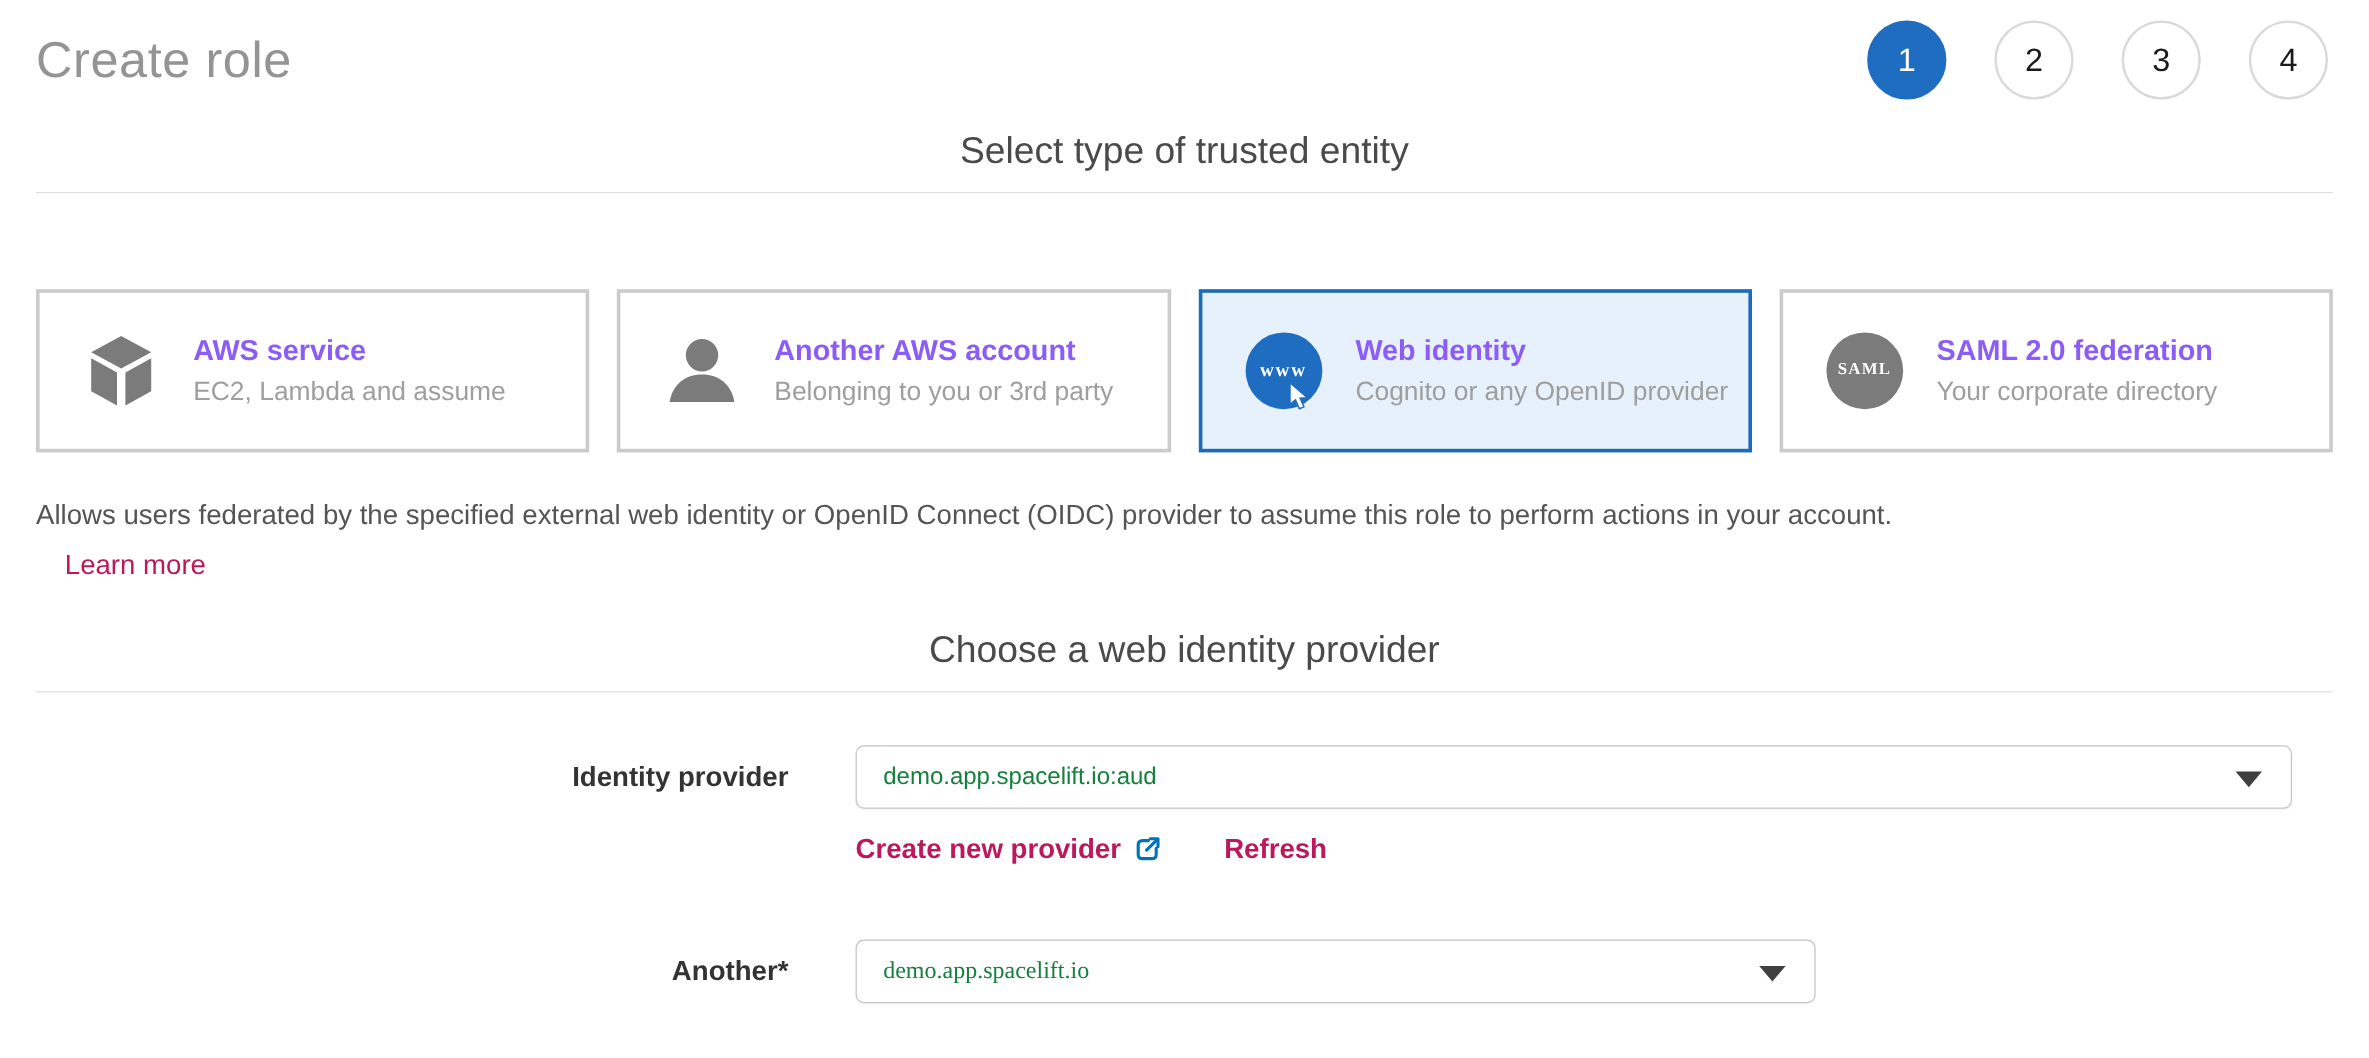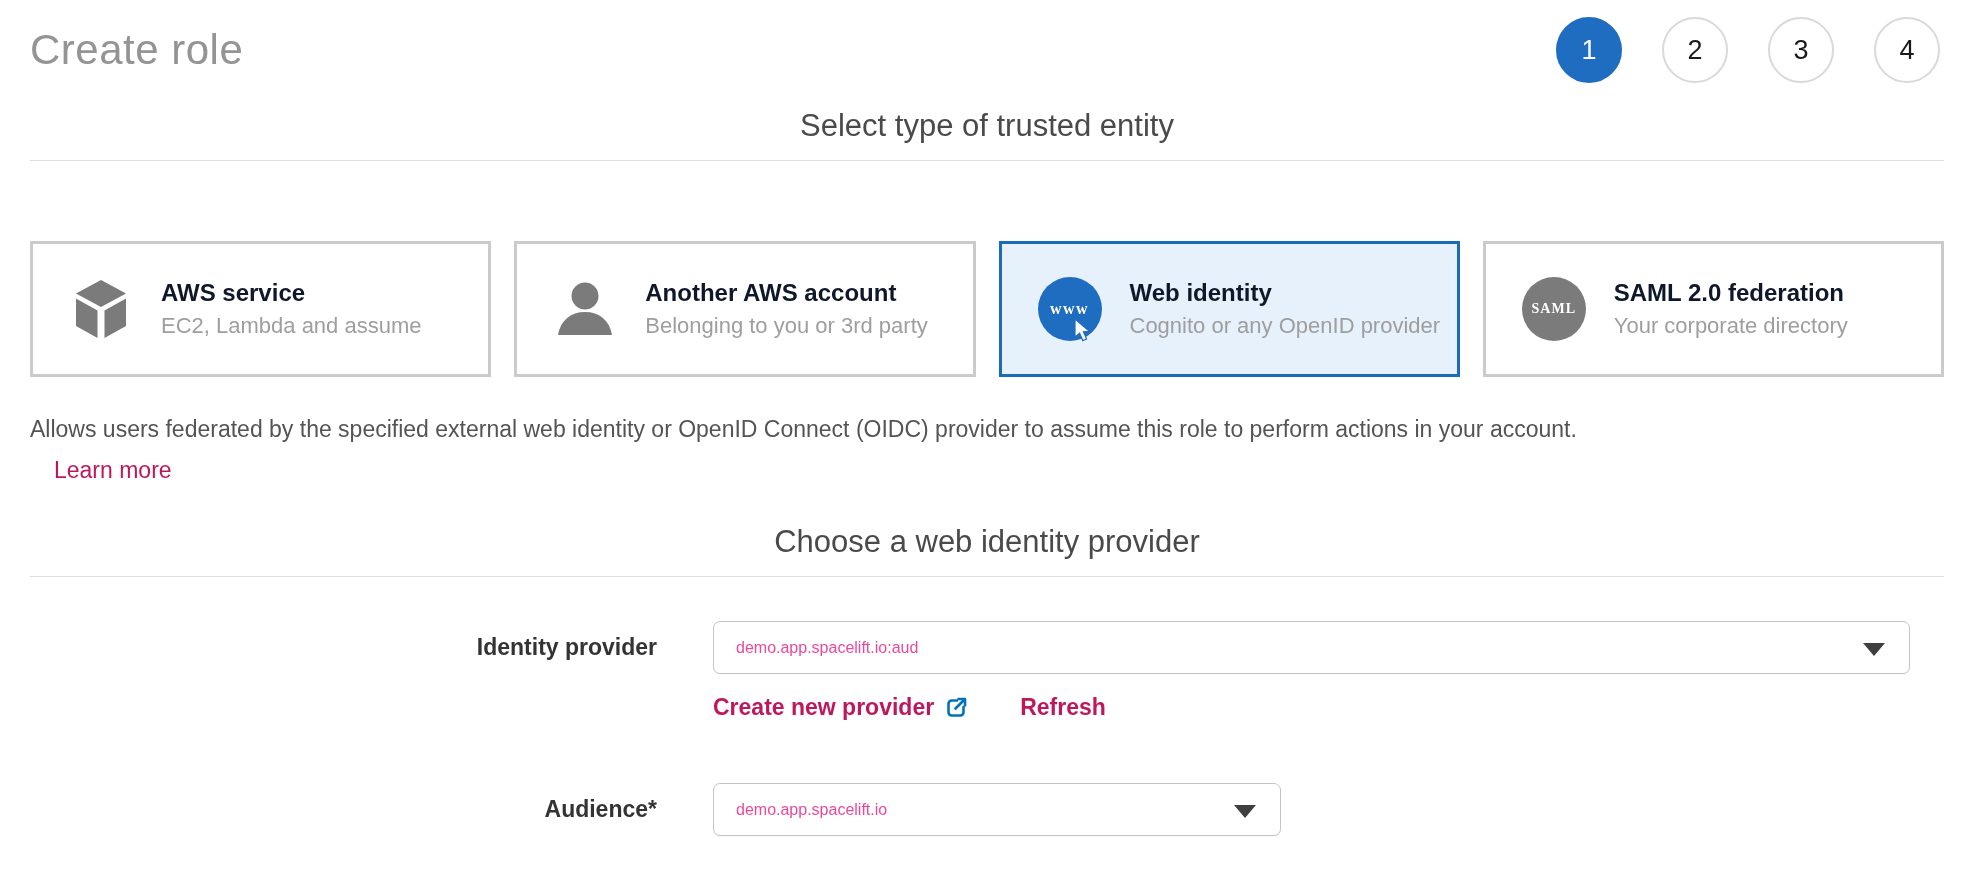--- a/index.html
+++ b/index.html
@@ -29,21 +29,21 @@
   
   .cards { display: flex; gap: 23px; margin-top: 80px; }
   .card {
     flex: 1 1 0; height: 136px; background: #fff;
     border: 3px solid #cbcbcb;
     display: flex; align-items: center; padding: 0 14px 0 36px; cursor: pointer;
   }
   .card.selected { border-color: #1a6cb8; background: #e7f1fb; }
   .card-icon { flex: 0 0 auto; margin-right: 28px; width: 64px; height: 64px; position: relative; font-family: Liberation Serif, serif; }
   .card-text { min-width: 0; }
-  .card-title { font-size: 24px; font-weight: bold; color: #0f172a; margin-bottom: 5px; }
+  .card-title { font-size: 24px; font-weight: bold; color: #8b5cf6; margin-bottom: 5px; }
   .card-sub { font-size: 22px; color: #9e9e9e; line-height: 1.25; }
 
   .circle-badge {
     width: 64px; height: 64px; border-radius: 50%;
     display: flex; align-items: center; justify-content: center;
     color: #fff; font-weight: bold;
   }
   .circle-badge.www { background: #1f6dc1; font-size: 16px; letter-spacing: 1.5px; }
   .circle-badge.saml { background: #7b7b7b; font-size: 14px; letter-spacing: 1px; text-align: center; }
   .cursor-overlay { position: absolute; right: 8px; bottom: -3px; }
@@ -60,25 +60,25 @@
   .form-row { display: flex; align-items: center; gap: 24px; }
   .form-label {
     flex: 0 0 627px; text-align: right; padding-right: 0;
     font-size: 23px; font-weight: bold; color: #333;
   }
   .form-control { margin-left: 32px; }
   .dropdown {
     position: relative; height: 53px; background: #fff;
     border: 1px solid #c4c4c4; border-radius: 7px;
     display: flex; align-items: center; padding: 0 60px 0 22px;
-    font-size: 16px; color: #ec4899; cursor: pointer;
+    font-size: 20px; color: #15803d; cursor: pointer;
     box-shadow: 0 1px 1px rgba(0,0,0,0.03);
   }
   .dropdown.wide { width: 1197px; }
-  .dropdown.medium { width: 568px; }
+  .dropdown.medium { width: 800px; font-family: Liberation Serif, serif; }
   .caret {
     position: absolute; right: 24px; top: 50%; margin-top: -5px;
     width: 0; height: 0;
     border-left: 11px solid transparent; border-right: 11px solid transparent;
     border-top: 13px solid #3f3f3f;
   }
   .links-row { display: flex; align-items: center; gap: 28px; margin-left: 659px; margin-top: 20px; }
   .bold-link { font-size: 23px; font-weight: bold; display: inline-flex; align-items: center; gap: 10px; }
   .audience-row { margin-top: 62px; }
 </style>
@@ -179,21 +179,21 @@
         <svg width="24" height="24" viewBox="0 0 24 24">
           <path d="M13 4.5 H8 C5.8 4.5 4.5 5.8 4.5 8 V16 C4.5 18.2 5.8 19.5 8 19.5 H16 C18.2 19.5 19.5 18.2 19.5 16 V11" fill="none" stroke="#0073bb" stroke-width="2.6" stroke-linecap="round"></path>
           <path d="M11.5 12.5 L20.5 3.5" fill="none" stroke="#0073bb" stroke-width="2.6" stroke-linecap="round"></path>
           <path d="M14.5 3 H21 V9.5" fill="none" stroke="#0073bb" stroke-width="2.6" stroke-linecap="round" stroke-linejoin="round"></path>
         </svg>
       </a>
       <a class="link bold-link">Refresh</a>
     </div>
 
     <div class="form-row audience-row">
-      <div class="form-label">Audience*</div>
+      <div class="form-label">Another*</div>
       <div class="form-control dropdown medium">
         <span>demo.app.spacelift.io</span>
         <span class="caret"></span>
       </div>
     </div>
 
   </div>
 </div>
 
 </body></html>

